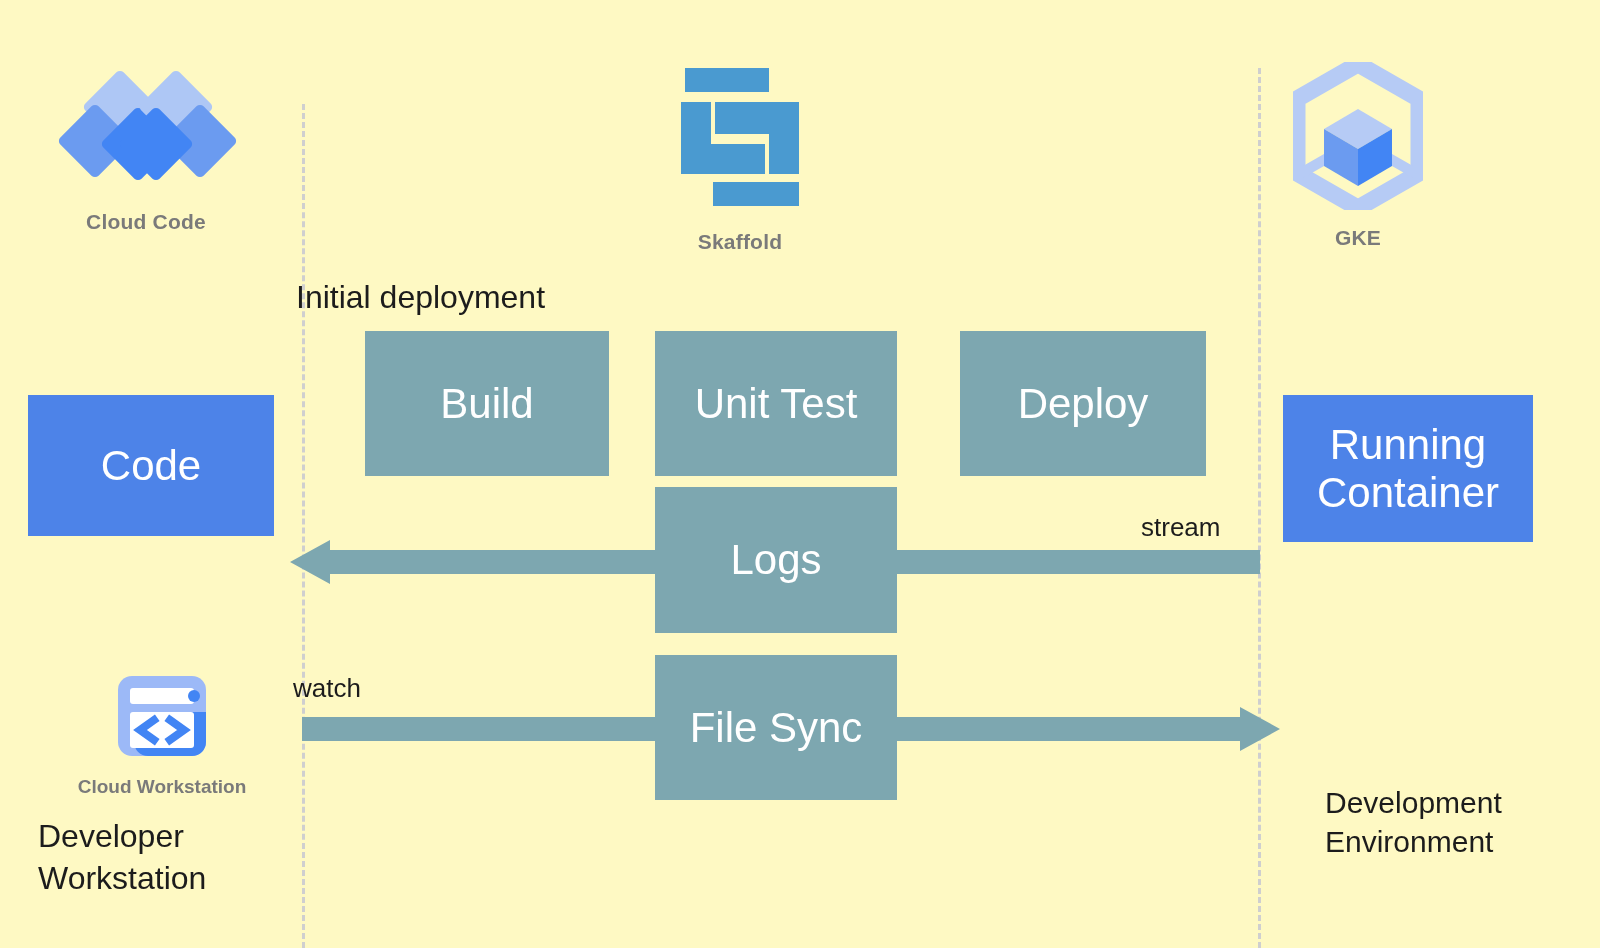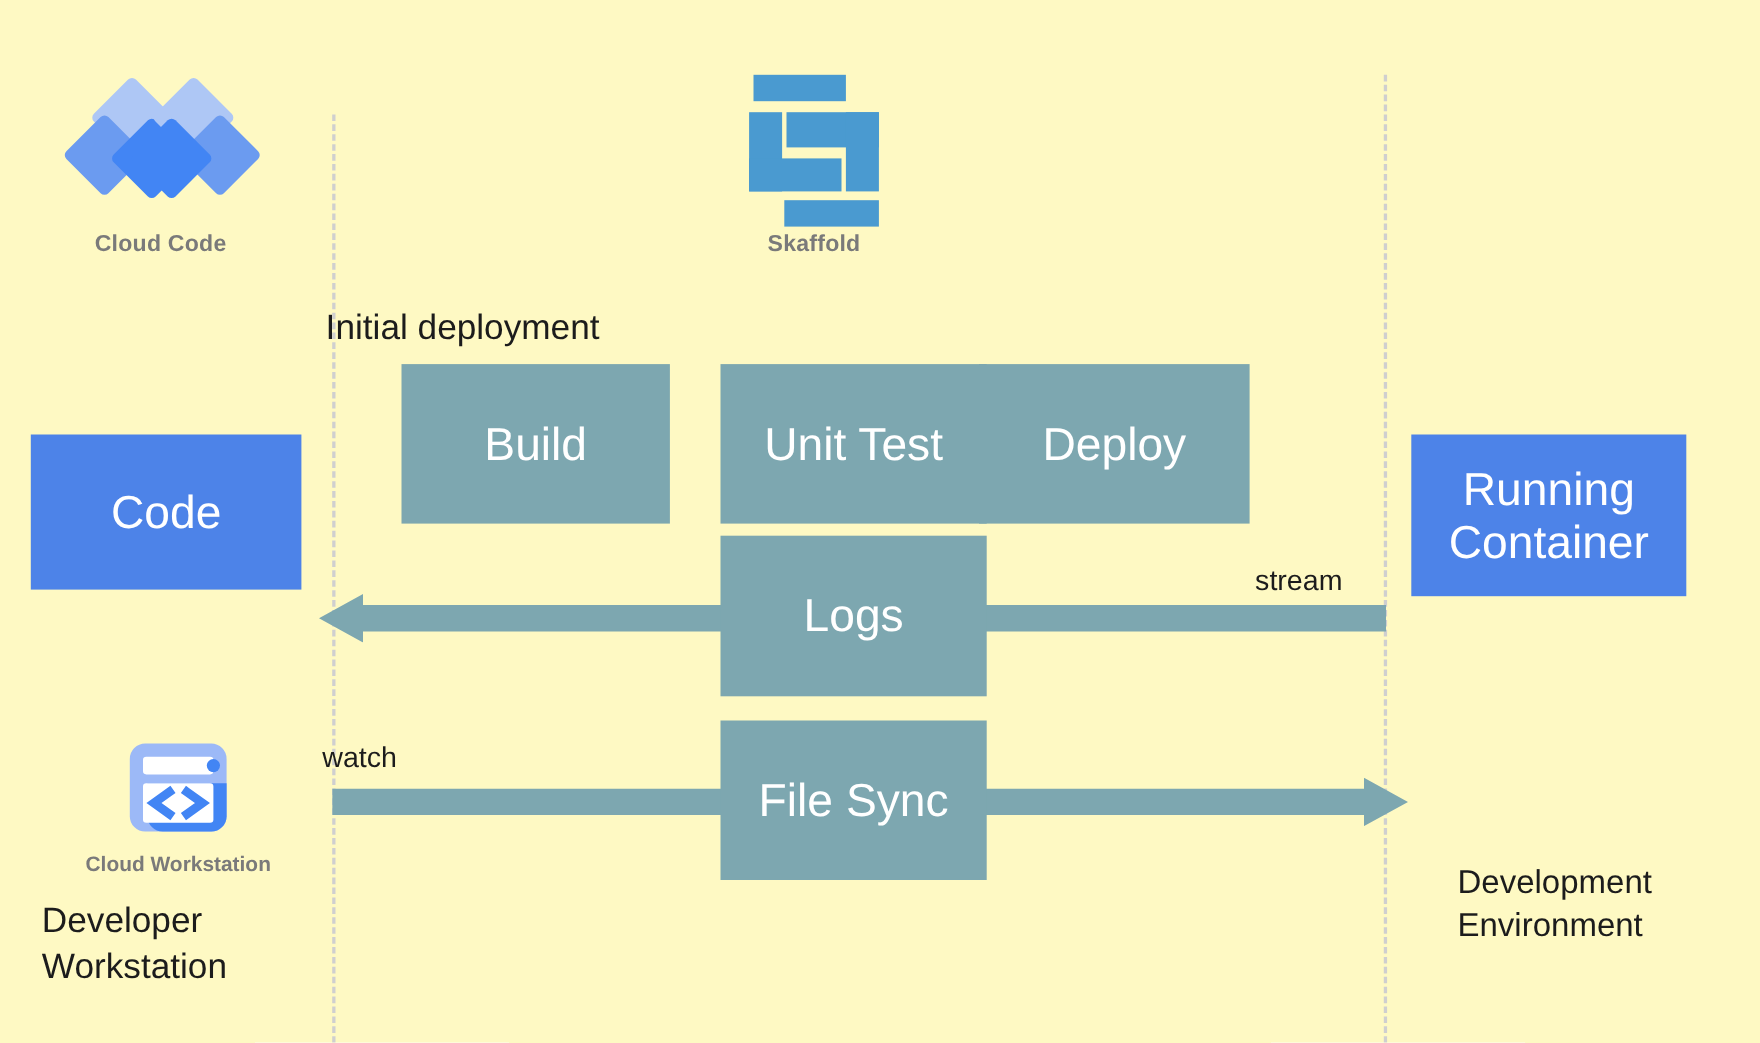--- a/index.html
+++ b/index.html
@@ -165,32 +165,50 @@
       <div class="diamond d-tl"></div>
       <div class="diamond d-ml"></div>
       <div class="diamond d-bl"></div>
       <div class="diamond d-tr"></div>
       <div class="diamond d-mr"></div>
       <div class="diamond d-br"></div>
     </div>
     <div class="logo-caption">Cloud Code</div>
   </div>
 
-  <div class="logo-block" style="left:680px; top:68px; width:120px;">
+  <div class="logo-block" style="left:680px; top:68px; width:120px;gap:20px;">
     <div class="skaffold-logo">
       <div class="sk sk-top"></div>
       <div class="sk sk-vleft"></div>
       <div class="sk sk-upper"></div>
       <div class="sk sk-vright"></div>
       <div class="sk sk-lower"></div>
       <div class="sk sk-bottom"></div>
     </div>
     <div class="logo-caption">Skaffold</div>
   </div>
 
+  <div class="logo-block" style="left:1292px; top:62px; width:132px;">
+    <div class="gke-logo">
+      <svg width="130" height="148" viewBox="0 0 130 148">
+
+        <path d="M65 2 L126 37 L126 111 L65 146 L4 111 L4 37 Z" fill="none" stroke="#b6cbf5" stroke-width="17"></path>
+
+        <path d="M65 47 L99 67 L65 87 L31 67 Z" fill="#b6cbf5"></path>
+
+        <path d="M31 67 L65 87 L65 124 L31 104 Z" fill="#6b9bf0"></path>
+
+        <path d="M99 67 L99 104 L65 124 L65 87 Z" fill="#4285f4"></path>
+
+        <path d="M31 104 L10 116 L10 104 L31 92 Z" fill="#b6cbf5"></path>
+        <path d="M99 104 L120 116 L120 104 L99 92 Z" fill="#b6cbf5"></path>
+      </svg>
+    </div>
+    <div class="logo-caption">GKE</div>
+  </div>
 
   <div class="logo-block" style="left:112px; top:668px; width:100px;">
     <div class="cws-logo">
       <svg width="96" height="96" viewBox="0 0 96 96">
         <rect x="4" y="8" width="88" height="80" rx="14" ry="14" fill="#9cb9f7"></rect>
         <path d="M20 44 H92 V74 a14 14 0 0 1 -14 14 H34 a14 14 0 0 1 -14 -14 Z" fill="#4285f4"></path>
         <rect x="16" y="20" width="64" height="16" rx="3" ry="3" fill="#ffffff"></rect>
         <circle cx="80" cy="28" r="6" fill="#4285f4"></circle>
         <rect x="16" y="44" width="64" height="36" rx="3" ry="3" fill="#ffffff"></rect>
         <path d="M40 52 L26 62 L40 72" fill="none" stroke="#4285f4" stroke-width="8" stroke-linecap="square" stroke-linejoin="miter"></path>
@@ -202,21 +220,21 @@
 
   <div class="blue-box" style="left:28px; top:395px; width:246px; height:141px;">Code</div>
 
   <div class="blue-box" style="left:1283px; top:395px; width:250px; height:147px; flex-direction:column;">
     <span>Running</span>
     <span>Container</span>
   </div>
 
   <div class="proc-box" style="left:365px; top:331px; width:244px; height:145px;">Build</div>
   <div class="proc-box" style="left:655px; top:331px; width:242px; height:145px;">Unit Test</div>
-  <div class="proc-box" style="left:890px; top:331px; width:246px; height:145px;">Deploy</div>
+  <div class="proc-box" style="left:960px; top:331px; width:246px; height:145px;">Deploy</div>
 
   <div class="arrow-wrap" style="left:290px; top:540px;">
     <svg width="970" height="44" viewBox="0 0 970 44">
       <path d="M970 10 H40 V0 L0 22 L40 44 V34 H970 Z" fill="#7da7b0"></path>
     </svg>
   </div>
 
   <div class="proc-box" style="left:655px; top:487px; width:242px; height:146px;">Logs</div>
 
   <div class="arrow-wrap" style="left:302px; top:707px;">

